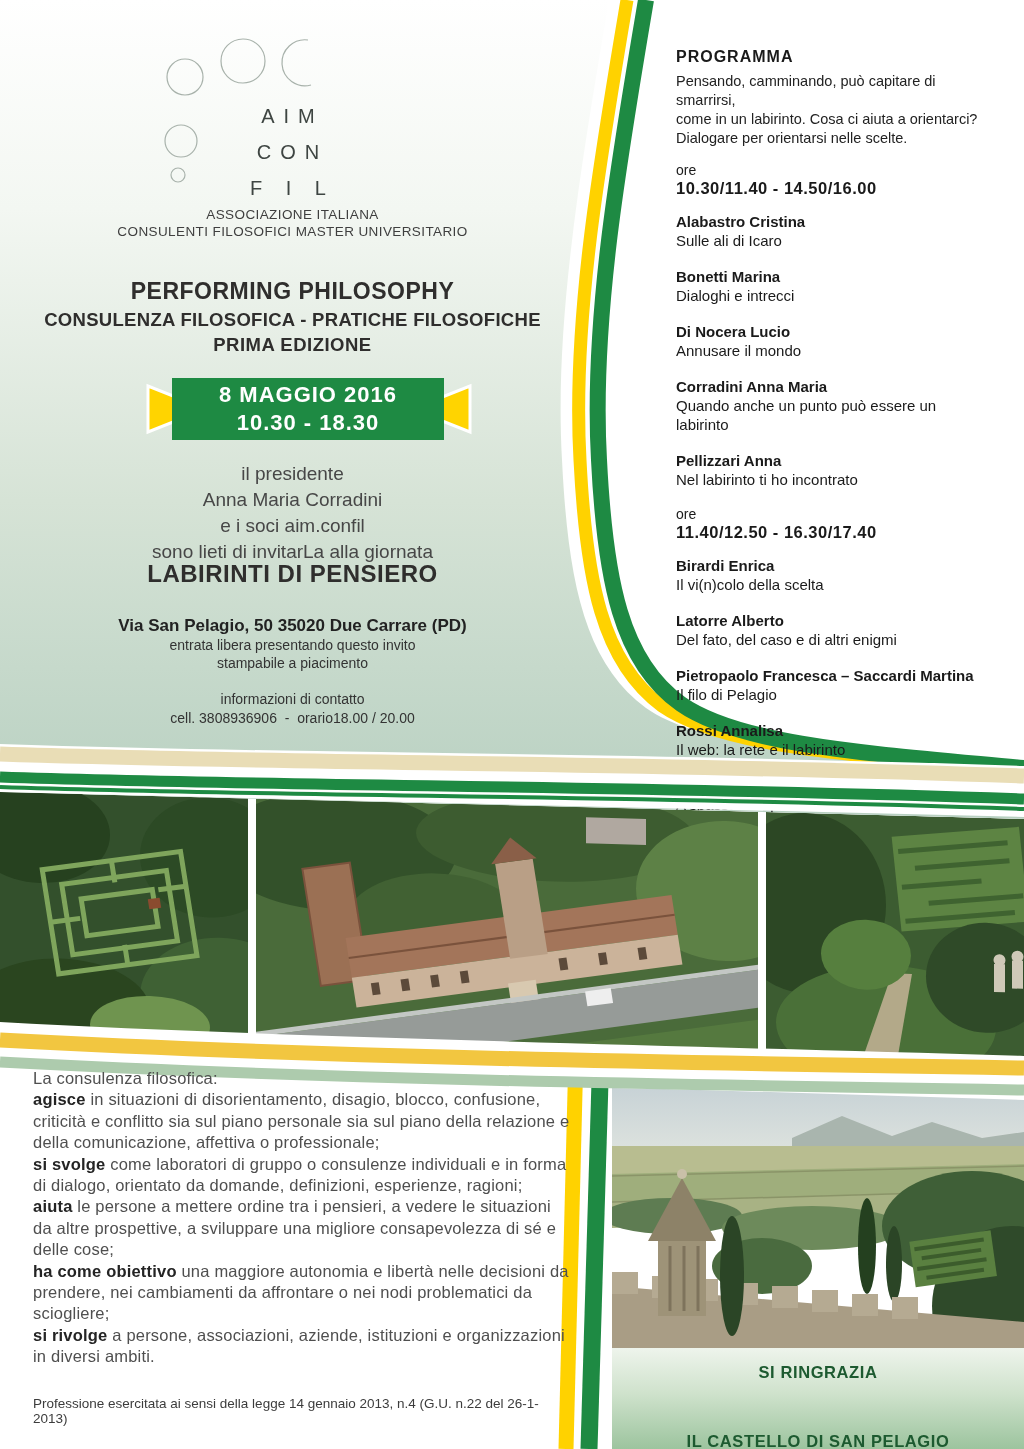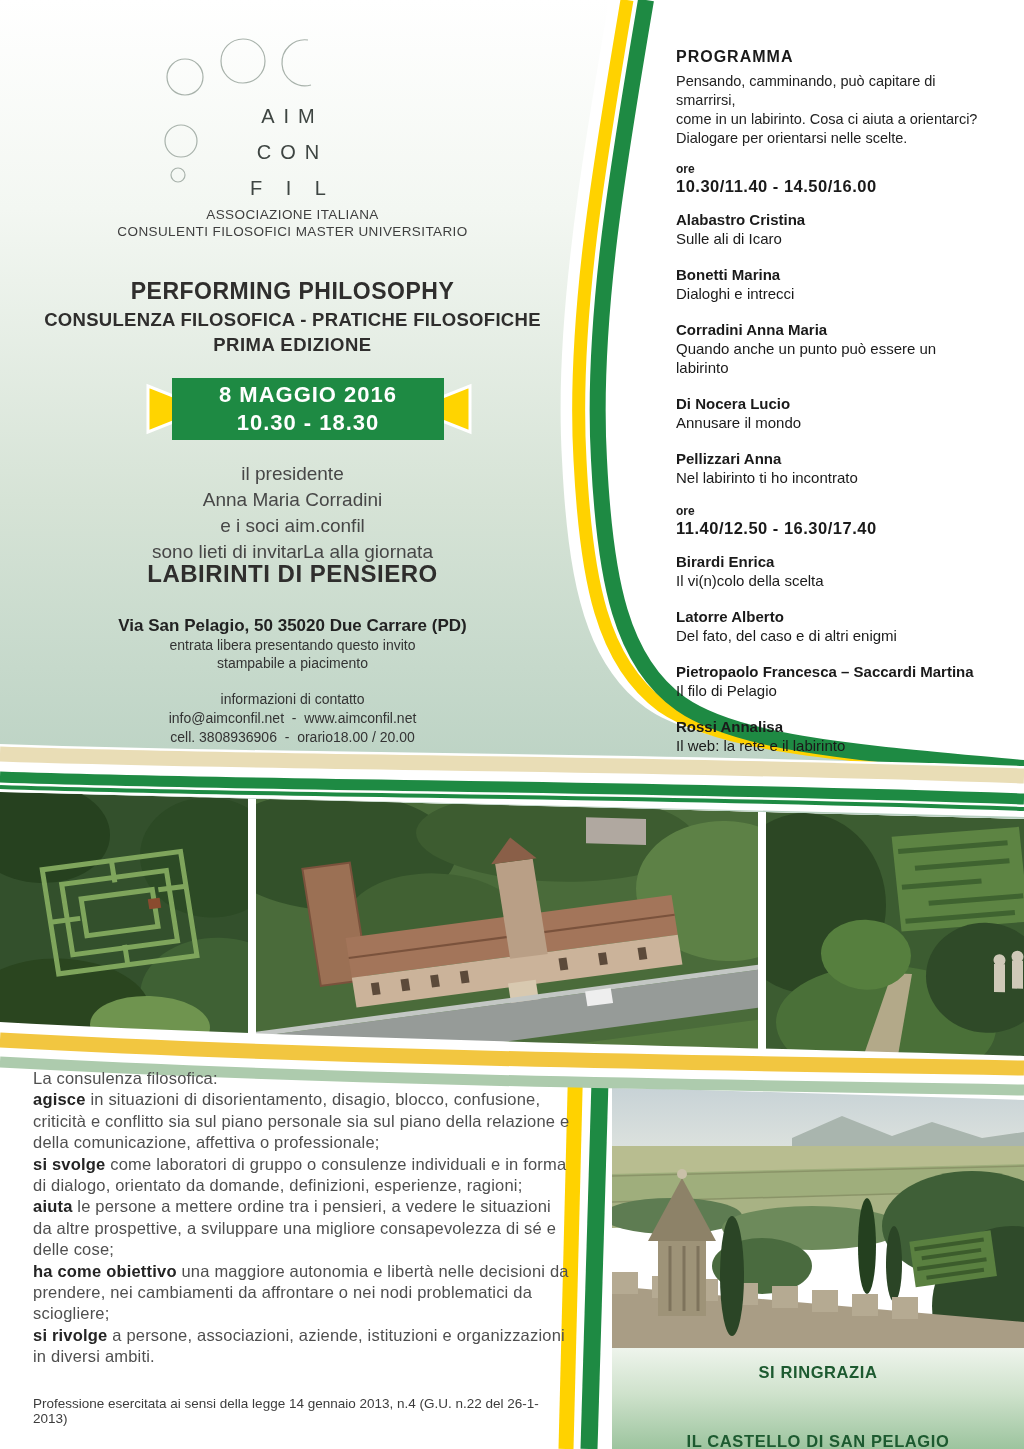--- a/index.html
+++ b/index.html
@@ -26,21 +26,21 @@
   .venue{left:10px;top:616px;width:565px;color:#222;}
   .venue .addr{font-size:17px;font-weight:bold;}
   .venue .note{font-size:14px;line-height:18px;color:#333;}
   .contact{left:10px;top:690px;width:565px;font-size:14px;line-height:19px;color:#333;}
   .link{cursor:pointer;}
 
   
   .prog{left:676px;top:48px;width:312px;color:#1a1a1a;}
   .prog-heading{font-size:16px;font-weight:bold;letter-spacing:1px;margin-bottom:6px;}
   .prog-intro{font-size:14.5px;line-height:19px;color:#222;}
-  .prog-ore{font-size:12px;margin-top:14px;font-weight:bold;}
+  .prog-ore{font-size:14px;margin-top:14px;}
   .prog-time{font-size:16.5px;font-weight:bold;letter-spacing:.5px;margin-top:1px;margin-bottom:14px;}
   .speaker{margin-bottom:17px;font-size:15px;line-height:19px;}
   .speaker .nm{font-weight:bold;}
   .prog-ore2{margin-top:4px;}
 
   
   .photo-strip{left:0;top:792px;width:1024px;height:240px;background:#fff;
                transform:skewY(1.5deg);transform-origin:0 0;}
   .ph{position:absolute;top:0;height:100%;overflow:hidden;}
   .ph svg{display:block;width:100%;height:100%;}
@@ -125,25 +125,20 @@
 
   <div class="abs venue ctr">
     <div class="addr">Via San Pelagio, 50 35020 Due Carrare (PD)</div>
     <div class="note">entrata libera presentando questo invito</div>
     <div class="note">stampabile a piacimento</div>
   </div>
 
   <div class="abs contact ctr">
     <div>informazioni di contatto</div>
     <div>
-      <span class="link">info@aimconfil.net</span>
-      &nbsp;<span>-</span>&nbsp;
-      <span class="link">www.aimconfil.net</span>
-    </div>
-    <div>
       <span>cell. 3808936906</span>
       &nbsp;<span>-</span>&nbsp;
       <span>orario18.00 / 20.00</span>
     </div>
   </div>
 
   <div class="abs prog">
     <div class="prog-heading">PROGRAMMA</div>
     <div class="prog-intro">
       <div>Pensando, camminando, può capitare di smarrirsi,</div>
@@ -155,26 +150,26 @@
 
     <div class="speaker">
       <div class="nm">Alabastro Cristina</div>
       <div>Sulle ali di Icaro</div>
     </div>
     <div class="speaker">
       <div class="nm">Bonetti Marina</div>
       <div>Dialoghi e intrecci</div>
     </div>
     <div class="speaker">
+      <div class="nm">Di Nocera Lucio</div>
+      <div>Annusare il mondo</div>
+    </div>
+    <div class="speaker">
       <div class="nm">Corradini Anna Maria</div>
       <div>Quando anche un punto può essere un labirinto</div>
-    </div>
-    <div class="speaker">
-      <div class="nm">Di Nocera Lucio</div>
-      <div>Annusare il mondo</div>
     </div>
     <div class="speaker">
       <div class="nm">Pellizzari Anna</div>
       <div>Nel labirinto ti ho incontrato</div>
     </div>
 
     <div class="prog-ore prog-ore2">ore</div>
     <div class="prog-time">11.40/12.50  -  16.30/17.40</div>
 
     <div class="speaker">

